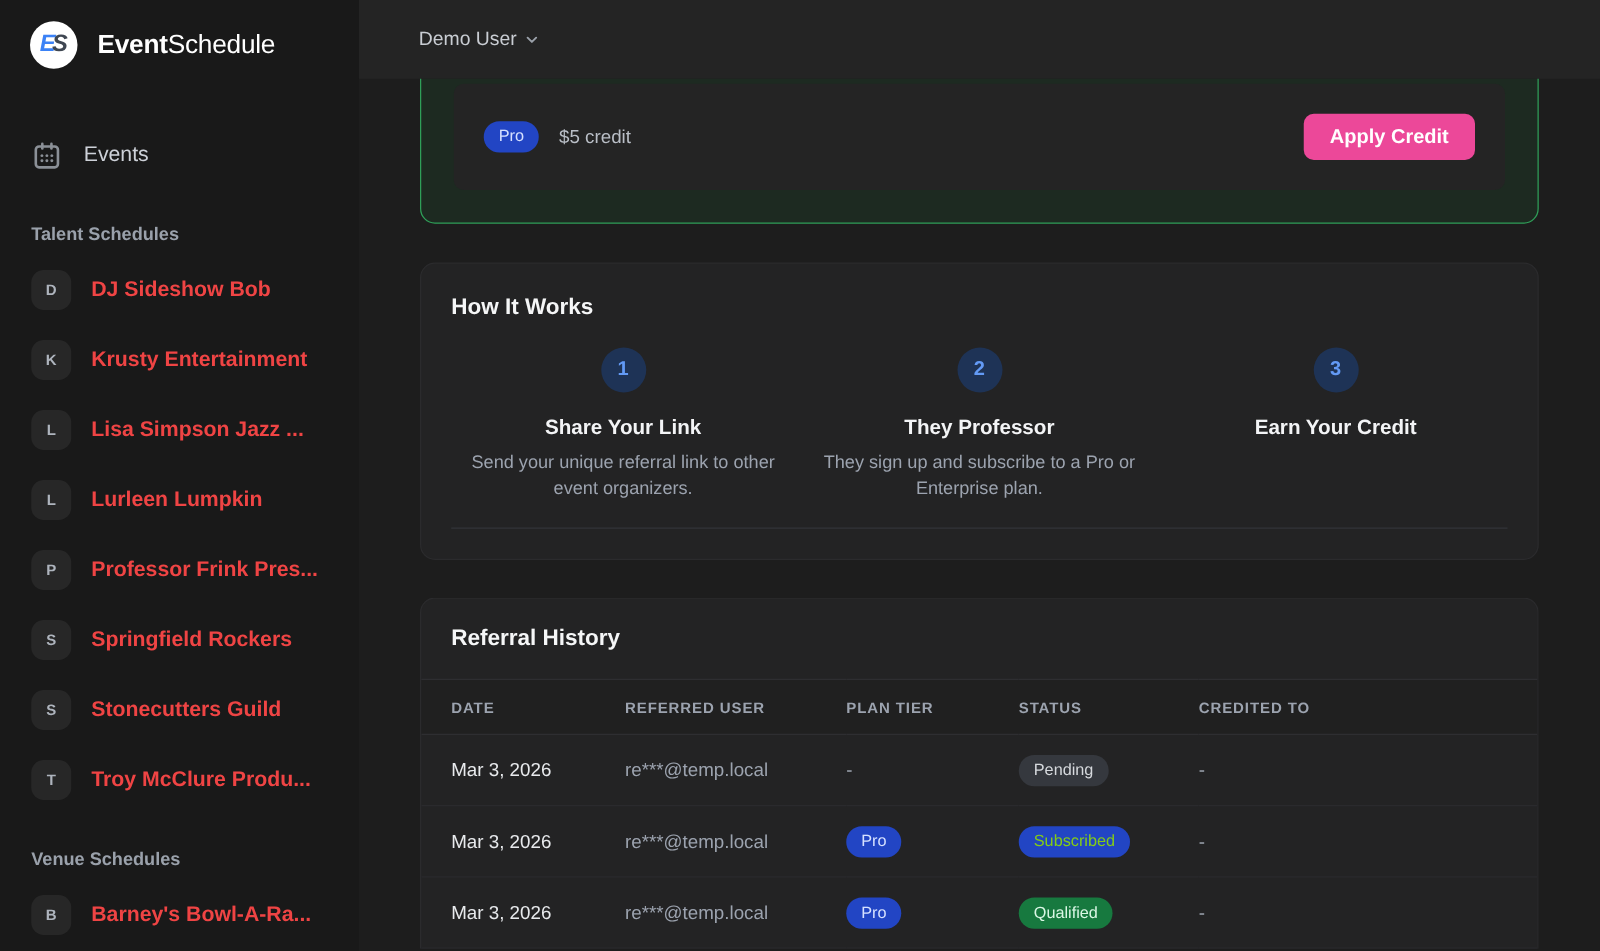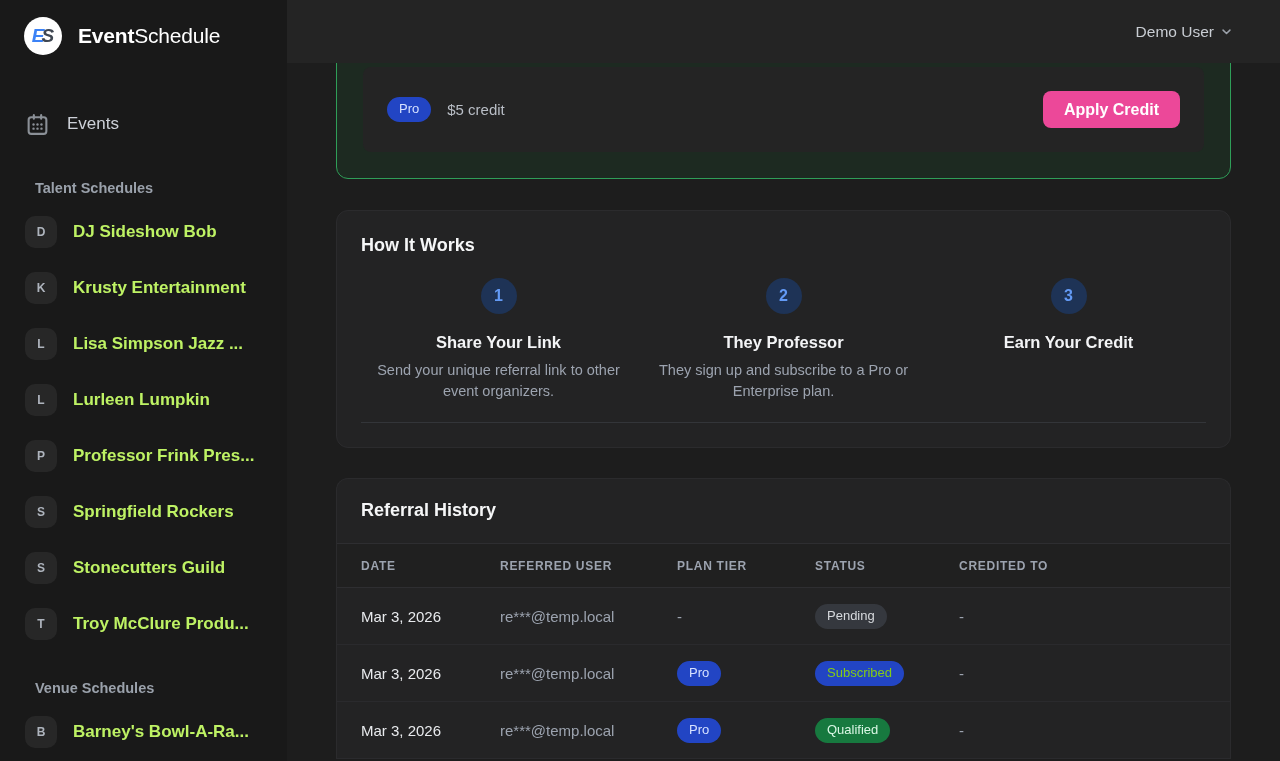--- a/index.html
+++ b/index.html
@@ -27,43 +27,43 @@
   .logo-s { color: #3f4752; }
   .brand-name { font-size: 21px; color: #ffffff; font-weight: 400; letter-spacing: -0.2px; }
   .brand-name b { font-weight: 700; }
 
   .nav { margin-top: 52px; }
   .nav-item { height: 32px; display: flex; align-items: center; gap: 17px; padding: 0 25px; cursor: pointer; }
   .nav-item svg { flex-shrink: 0; }
   .nav-label { font-size: 17px; font-weight: 400; color: #cdd1d8; }
 
   .side-section-title {
-    margin-top: 40px; padding: 0 35px; height: 17px;
+    margin-top: 40px; padding: 0 25px; height: 17px;
     font-size: 14.5px; font-weight: 600; color: #9aa1ab;
   }
   .sched-list { margin-top: 19px; }
   .sched-item {
     height: 32px; margin-bottom: 24px; padding: 0 25px;
     display: flex; align-items: center; gap: 16px; cursor: pointer;
   }
   .avatar {
     width: 32px; height: 32px; border-radius: 10px; background: #272727;
     color: #aeb4bd; font-size: 12px; font-weight: 600;
     display: flex; align-items: center; justify-content: center; flex-shrink: 0;
   }
   .sched-label {
-    font-size: 17px; font-weight: 600; color: #bef264;
+    font-size: 17px; font-weight: 600; color: #ef4444;
     white-space: nowrap; overflow: hidden;
   }
 
   
   .main { flex: 1; display: flex; flex-direction: column; height: 761px; overflow: hidden; }
   .topbar {
     height: 63px; flex-shrink: 0; background: #242424;
-    display: flex; align-items: center; justify-content: flex-end;
+    display: flex; align-items: center; 
     padding: 0 48px; gap: 7px;
   }
   .user-menu { display: flex; align-items: center; gap: 7px; cursor: pointer; }
   .user-name { font-size: 15.5px; color: #c9cdd3; }
   .content { flex: 1; overflow: hidden; padding: 0 49px; }
 
   
   .credit-card {
     margin-top: -23px;
     border: 1px solid #2f9e58; border-radius: 12px;

